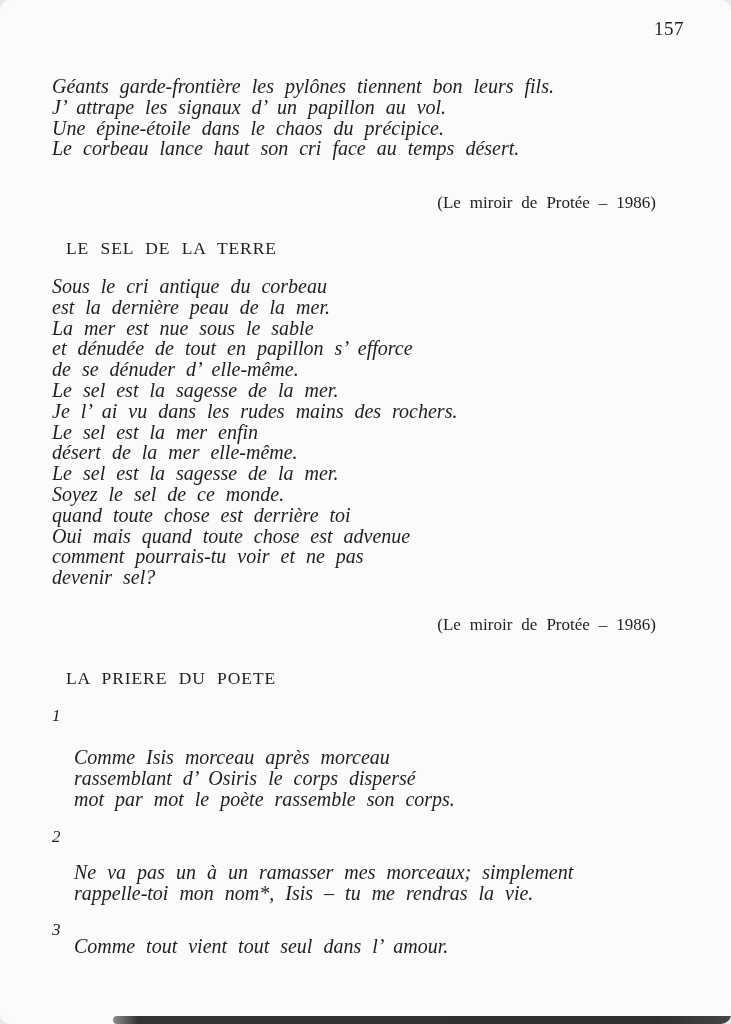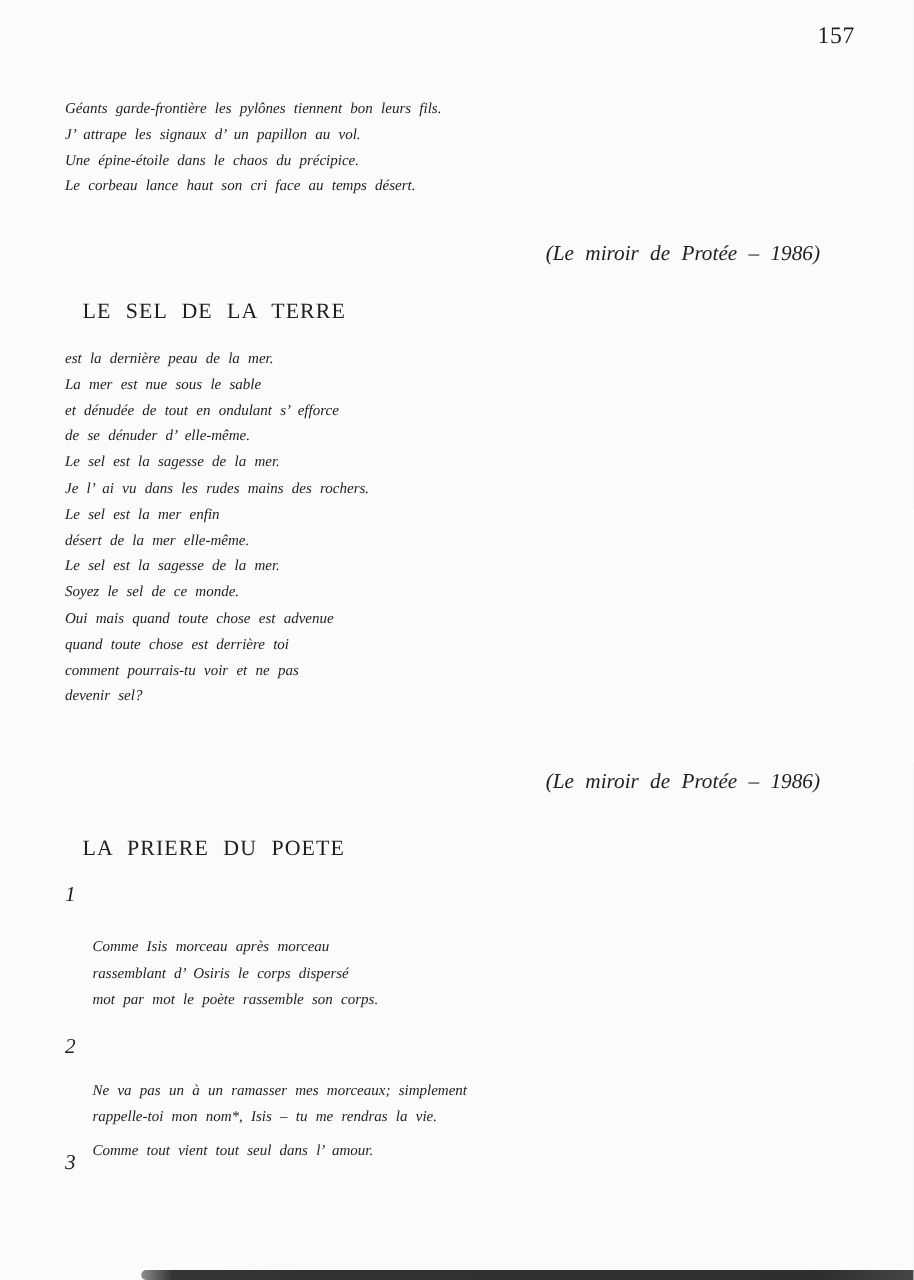--- a/index.html
+++ b/index.html
@@ -8,44 +8,44 @@
     background: #e8e8e6;
   }
   .page {
     position: relative;
     width: 731px;
     height: 1024px;
     background: #fbfbf9;
     overflow: hidden;
     font-family: "Liberation Serif", "DejaVu Serif", serif;
     color: #1e1e1e;
+    border-radius: 10px;
   }
   .pagenum {
     position: absolute;
     top: 18px;
     right: 47px;
     font-size: 19px;
     letter-spacing: 0.5px;
   }
   .block {
     position: absolute;
     left: 52px;
     right: 40px;
   }
   .poem .line, .stanza .line {
     font-style: italic;
-    font-size: 12px;
+    font-size: 20px;
     line-height: 20.8px;
     word-spacing: 0.30em;
     white-space: nowrap;
   }
   .attr {
     position: absolute;
     right: 75px;
-    font-style: italic;
     font-size: 17px;
     word-spacing: 0.28em;
     white-space: nowrap;
   }
   .title {
     font-size: 17.5px;
     letter-spacing: 0.9px;
     word-spacing: 0.35em;
     white-space: nowrap;
     margin-left: 14px;
@@ -79,32 +79,33 @@
     <div class="line">J’ attrape les signaux d’ un papillon au vol.</div>
     <div class="line">Une épine-étoile dans le chaos du précipice.</div>
     <div class="line">Le corbeau lance haut son cri face au temps désert.</div>
   </div>
 
   <div class="attr" style="top:193px">(Le miroir de Protée – 1986)</div>
 
   <div class="block title" style="top:238px">LE SEL DE LA TERRE</div>
 
   <div class="block poem" style="top:276px">
+    <div class="line">Sous le cri antique du corbeau</div>
     <div class="line">est la dernière peau de la mer.</div>
     <div class="line">La mer est nue sous le sable</div>
-    <div class="line">et dénudée de tout en ondulant s’ efforce</div>
+    <div class="line">et dénudée de tout en papillon s’ efforce</div>
     <div class="line">de se dénuder d’ elle-même.</div>
     <div class="line">Le sel est la sagesse de la mer.</div>
     <div class="line">Je l’ ai vu dans les rudes mains des rochers.</div>
     <div class="line">Le sel est la mer enfin</div>
     <div class="line">désert de la mer elle-même.</div>
     <div class="line">Le sel est la sagesse de la mer.</div>
     <div class="line">Soyez le sel de ce monde.</div>
+    <div class="line">quand toute chose est derrière toi</div>
     <div class="line">Oui mais quand toute chose est advenue</div>
-    <div class="line">quand toute chose est derrière toi</div>
     <div class="line">comment pourrais-tu voir et ne pas</div>
     <div class="line">devenir sel?</div>
   </div>
 
   <div class="attr" style="top:615px">(Le miroir de Protée – 1986)</div>
 
   <div class="block title" style="top:668px">LA PRIERE DU POETE</div>
 
   <div class="block secnum" style="top:706px">1</div>
 
@@ -116,19 +117,19 @@
 
   <div class="block secnum" style="top:827px">2</div>
 
   <div class="block stanza" style="top:862px">
     <div class="line">Ne va pas un à un ramasser mes morceaux; simplement</div>
     <div class="line">rappelle-toi mon nom*, Isis – tu me rendras la vie.</div>
   </div>
 
   <div class="block secnum" style="top:920px">3</div>
 
-  <div class="block stanza" style="top:910px">
+  <div class="block stanza" style="top:936px">
     <div class="line">Comme tout vient tout seul dans l’ amour.</div>
   </div>
 
   <div class="scan-shadow"></div>
 
 </div>
 
 </body></html>

